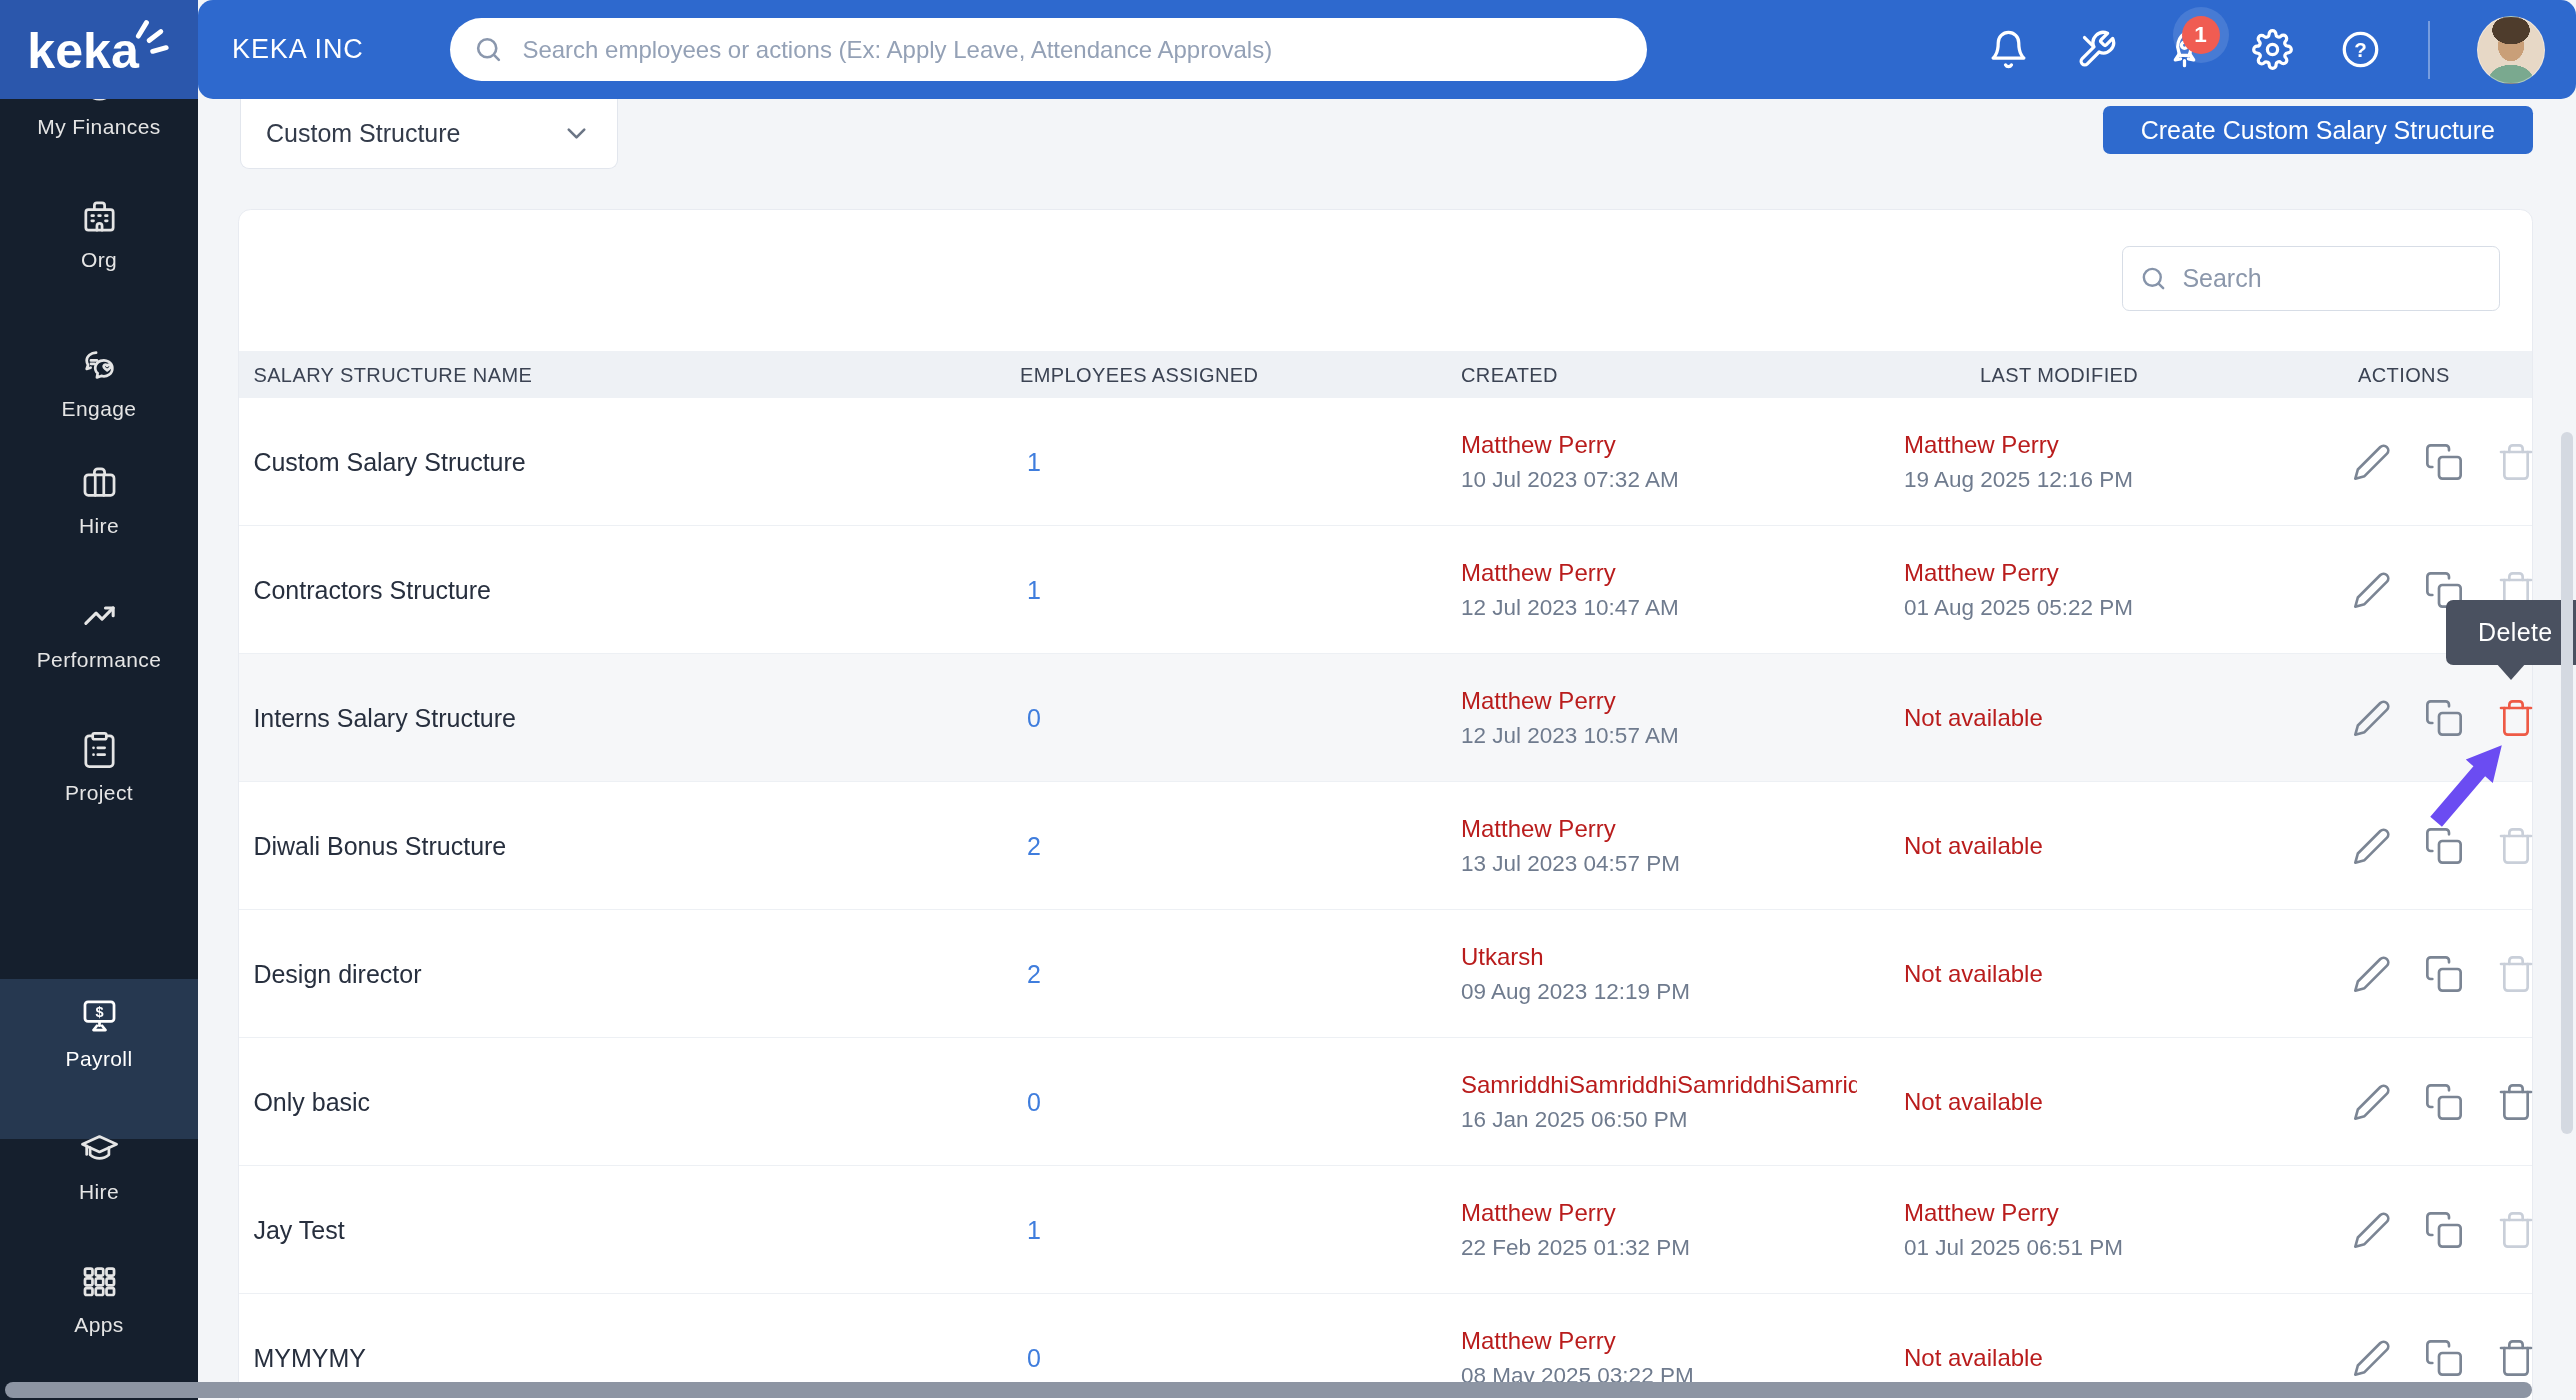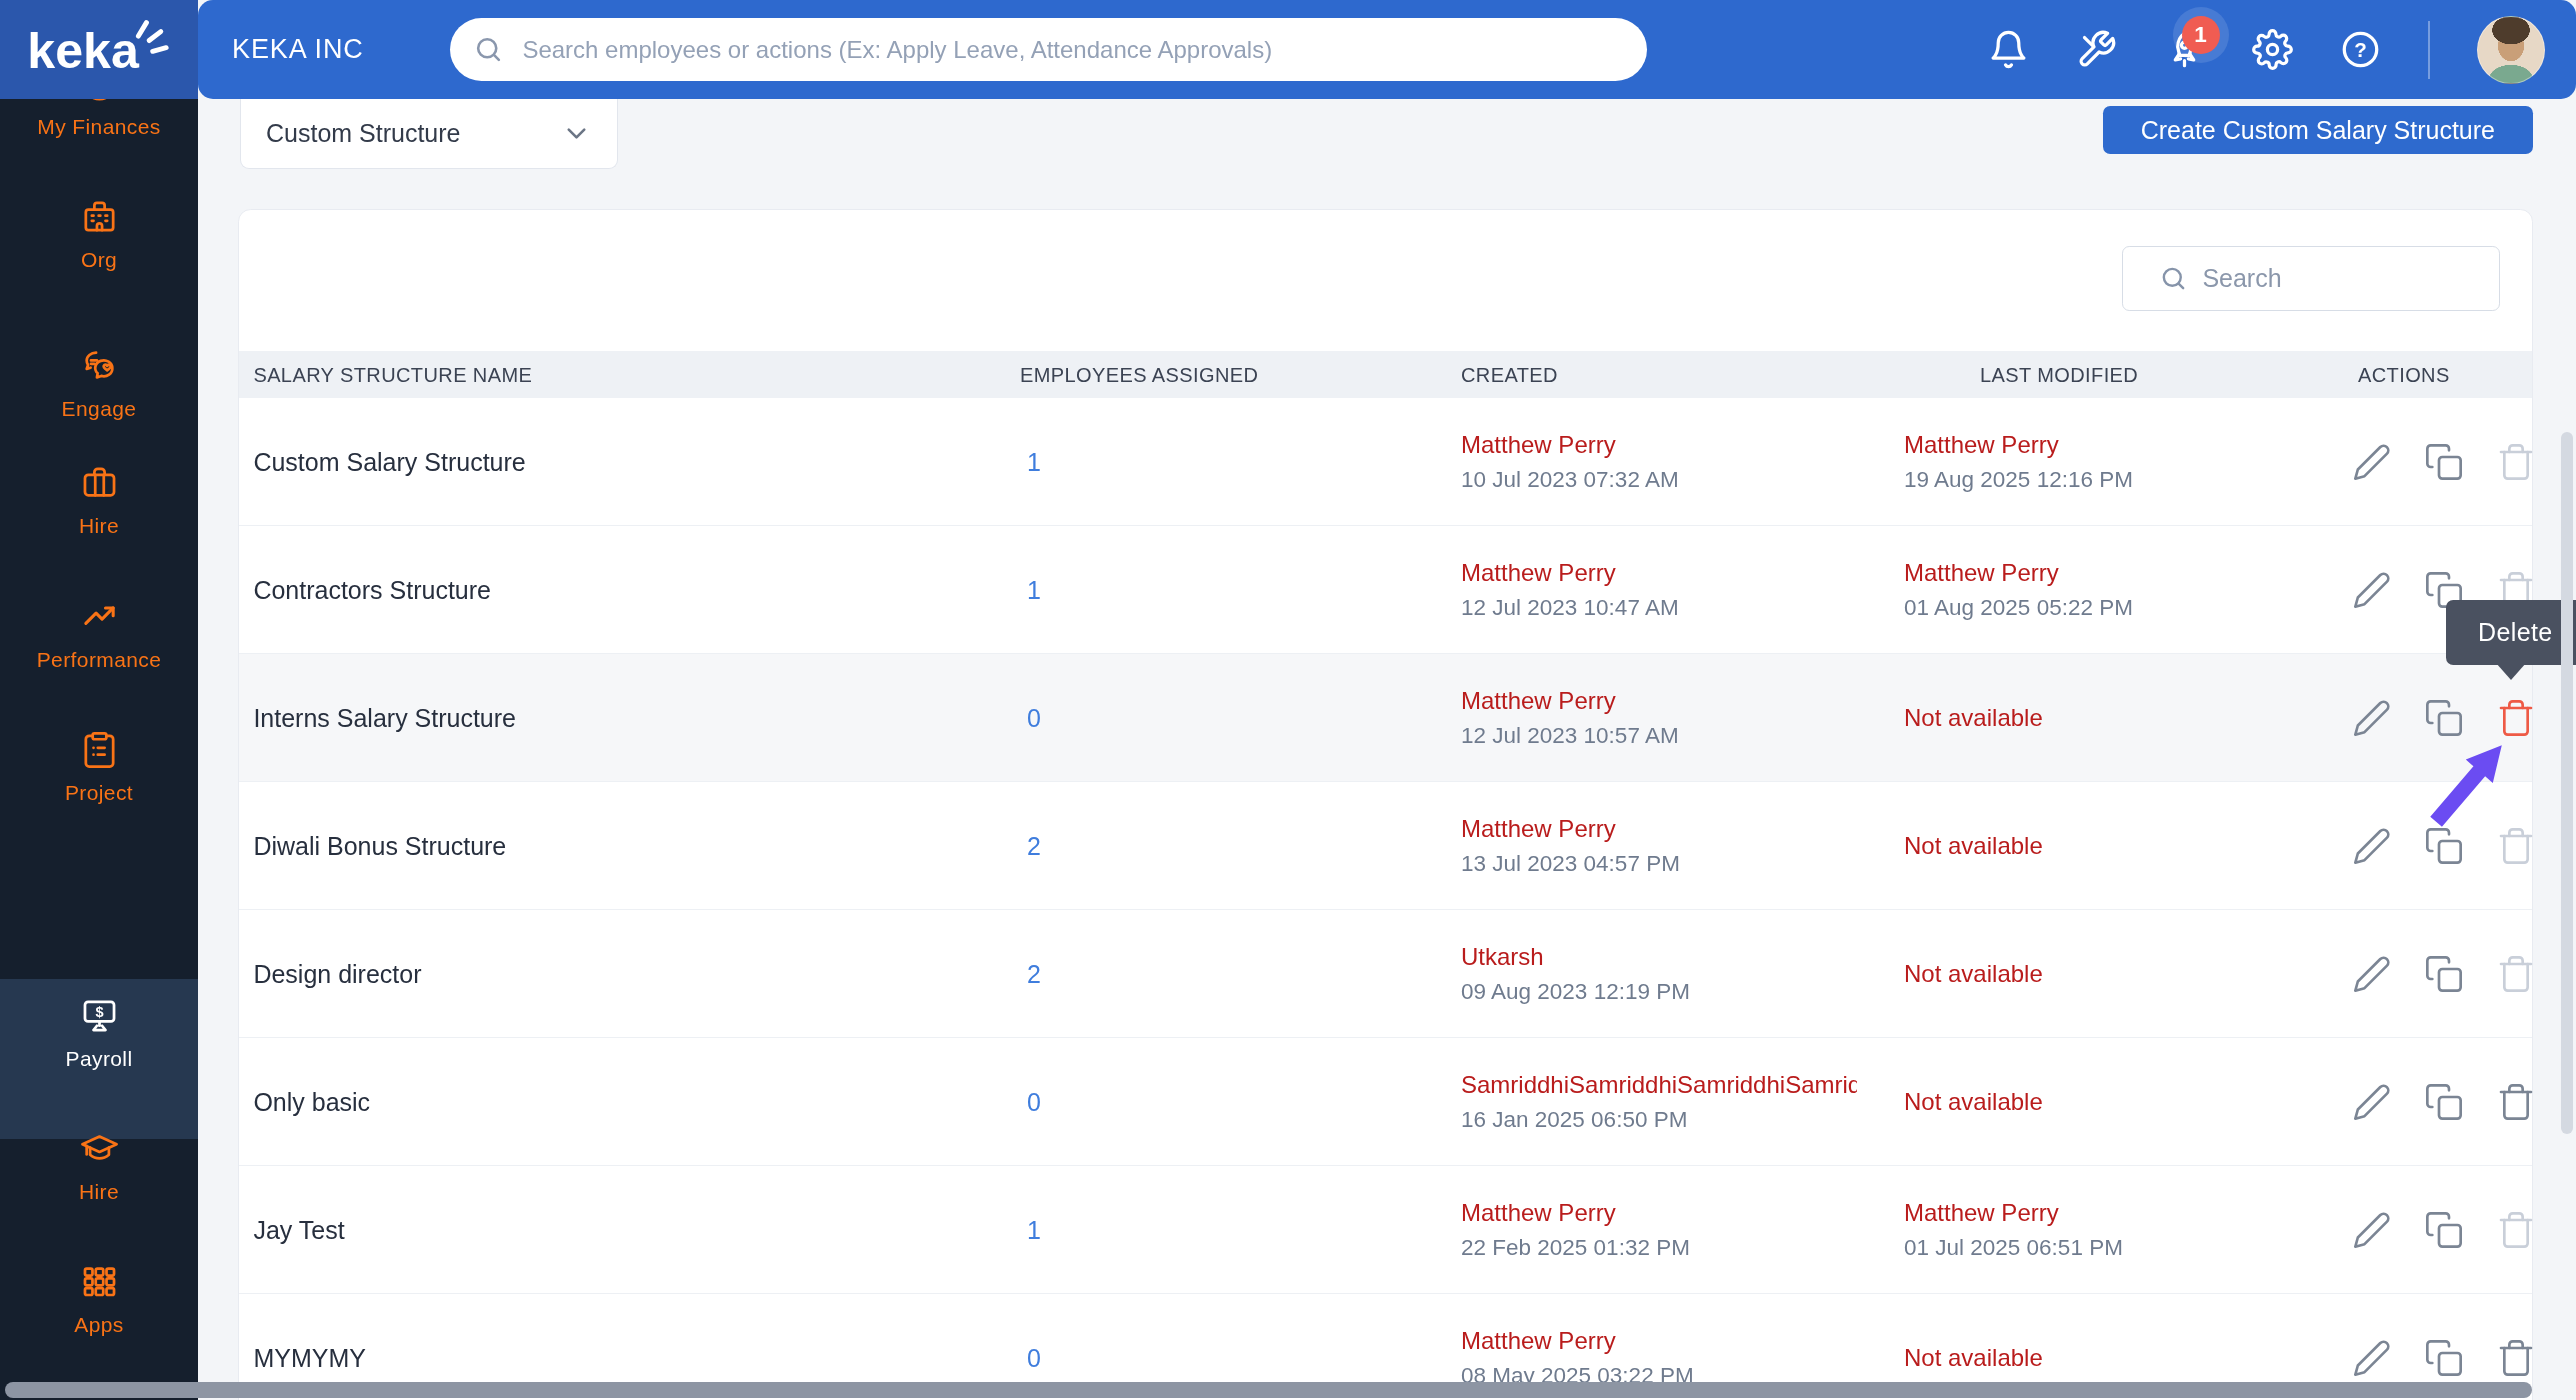--- a/index.html
+++ b/index.html
@@ -3,21 +3,21 @@
 <meta charset="utf-8">
 <style>
   * { margin:0; padding:0; box-sizing:border-box; }
   html,body { background:#e9ecf1; }
   .screen {
     position:relative; width:2576px; height:1400px; overflow:hidden;
     font-family:"Liberation Sans", sans-serif; background:#f3f5f8;
   }
   
   .sidebar { position:absolute; left:0; top:0; width:198px; height:100%; background:#151f2d; z-index:5; }
-  .nav-item { position:absolute; left:0; width:198px; height:133px; display:flex; flex-direction:column; align-items:center; color:#f97316; cursor:pointer; }
+  .nav-item { position:absolute; left:0; width:198px; height:133px; display:flex; flex-direction:column; align-items:center; color:#e5e5e5; cursor:pointer; }
   .nav-item svg { width:41px; height:41px; flex:none; }
   .nav-item .nav-label { margin-top:10.8px; font-size:21px; letter-spacing:0.4px; white-space:nowrap; }
   .nav-item.active { color:#ffffff; }
   .nav-item.active::before { content:""; position:absolute; left:0; right:0; top:-16px; bottom:-10.8px; background:#263850; z-index:-1; }
   .logo-box { position:absolute; left:0; top:0; width:198px; height:99px; background:#2b57ac; z-index:8; display:flex; align-items:center; justify-content:center; }
   
   .topbar { position:absolute; left:198px; top:0; right:0; height:99px; background:#2e69ce; z-index:6; display:flex; align-items:center;border-radius:15px; }
   .company { color:#fff; font-size:27px; font-weight:500; letter-spacing:0.9px; margin-left:34px; white-space:nowrap; }
   .gsearch { position:absolute; left:252px; top:18px; width:1197px; height:63px; background:#fff; border-radius:31.5px; display:flex; align-items:center; padding:0 23.4px; }
   .gsearch svg { width:31px; height:31px; color:#8a97ad; flex:none; }
@@ -36,21 +36,21 @@
       #e7d8c6;
   }
   
   .content { position:absolute; left:198px; top:99px; right:0; bottom:0; background:#f3f5f8; }
   .struct-dd { position:absolute; left:42px; top:0; width:378px; height:70px; background:#fff; border:1.8px solid #e2e6ed; border-top:none; border-radius:0 0 9px 9px; display:flex; align-items:center; padding:0 25px; cursor:pointer; }
   .struct-dd .dd-label { font-size:25px; color:#333b4a; flex:1; }
   .struct-dd svg { width:31px; height:31px; color:#6b7585; }
   .create-btn { position:absolute; right:43px; top:7.2px; height:48px; padding:4px 38px; background:#2e6ace; border:none; border-radius:7.2px; color:#fff; font-size:25px; font-family:inherit; cursor:pointer; display:flex; align-items:center; }
   
   .card { position:absolute; left:40px; right:43px; top:110px; height:1224px; background:#fff; border:1.8px solid #e8ebf1; border-radius:12.6px 12.6px 0 0; }
-  .tsearch { position:absolute; top:36px; right:32px; width:378px; height:65px; border:1.8px solid #d7dde6; border-radius:7.2px; display:flex; align-items:center; padding:0 36px; background:#fff; }
+  .tsearch { position:absolute; top:36px; right:32px; width:378px; height:65px; border:1.8px solid #d7dde6; border-radius:7.2px; display:flex; align-items:center; padding:0 16px; background:#fff; }
   .tsearch svg { width:29px; height:29px; color:#8694aa; flex:none; }
   .tsearch input { border:none; outline:none; flex:1; margin-left:14.4px; font-size:25px; font-family:inherit; color:#333; background:transparent; }
   .tsearch input::placeholder { color:#8b97ab; }
   .thead { position:absolute; left:0; right:0; top:141px; height:47px; background:#eef1f5; }
   .th { position:absolute; top:50%; transform:translateY(-50%); font-size:20px; color:#3b4353; font-weight:500; letter-spacing:0.4px; white-space:nowrap; }
   .rows { position:absolute; left:0; right:0; top:188px; }
   .trow { position:relative; height:128px; border-bottom:1.8px solid #edf0f4; background:#fff; }
   .trow.hovered { background:#f6f7f9; }
   .c-name { position:absolute; left:14.4px; top:50%; transform:translateY(-50%); font-size:25px; color:#272f3e; font-weight:500; white-space:nowrap; }
   .c-emp { position:absolute; left:788px; top:50%; transform:translateY(-50%); font-size:25px; color:#3f7ddd; cursor:pointer; text-decoration:none; }

